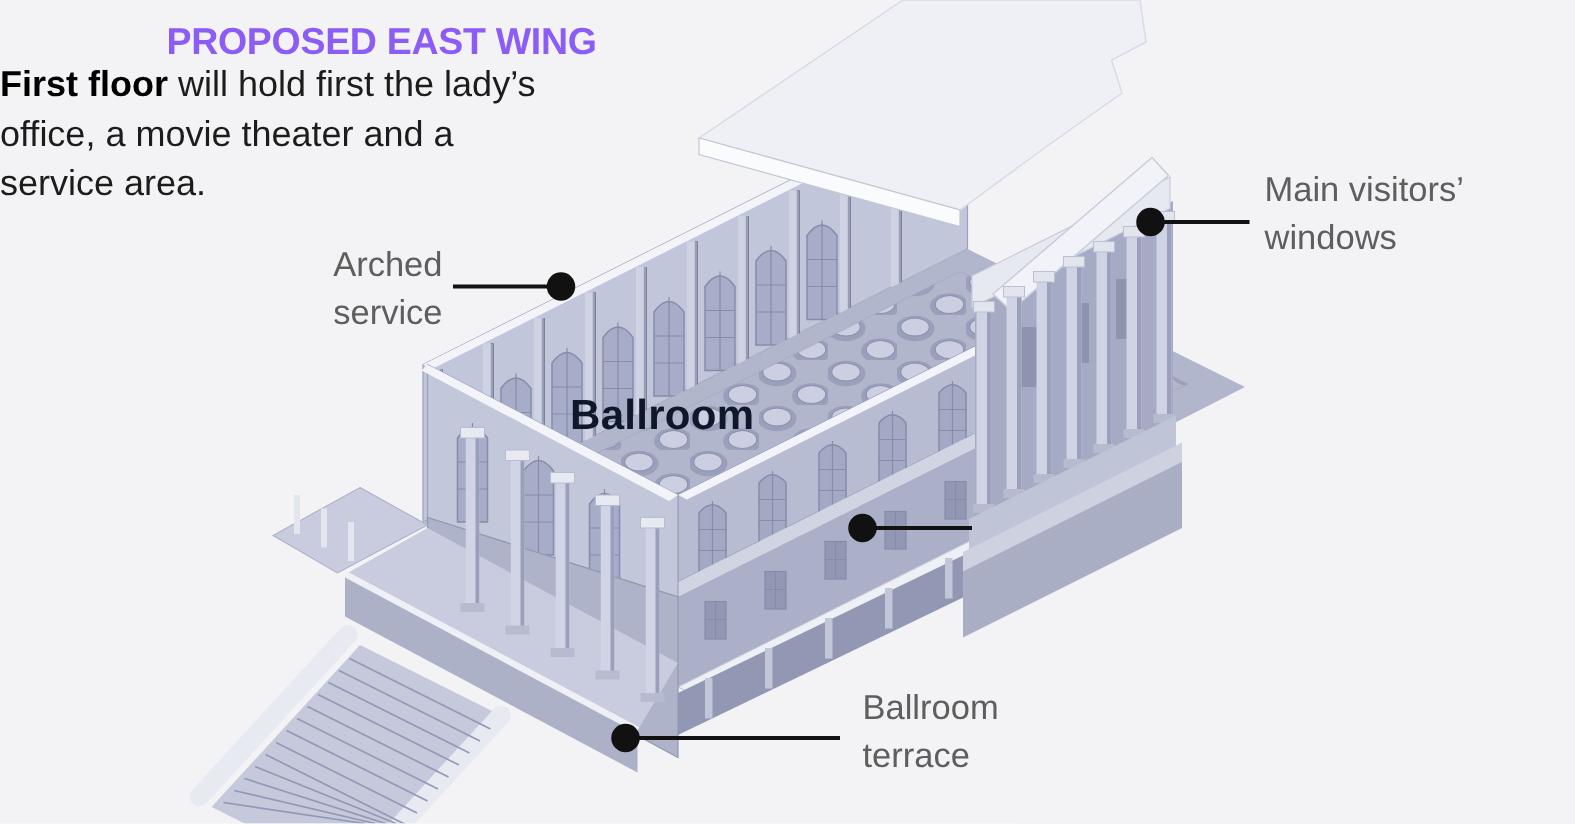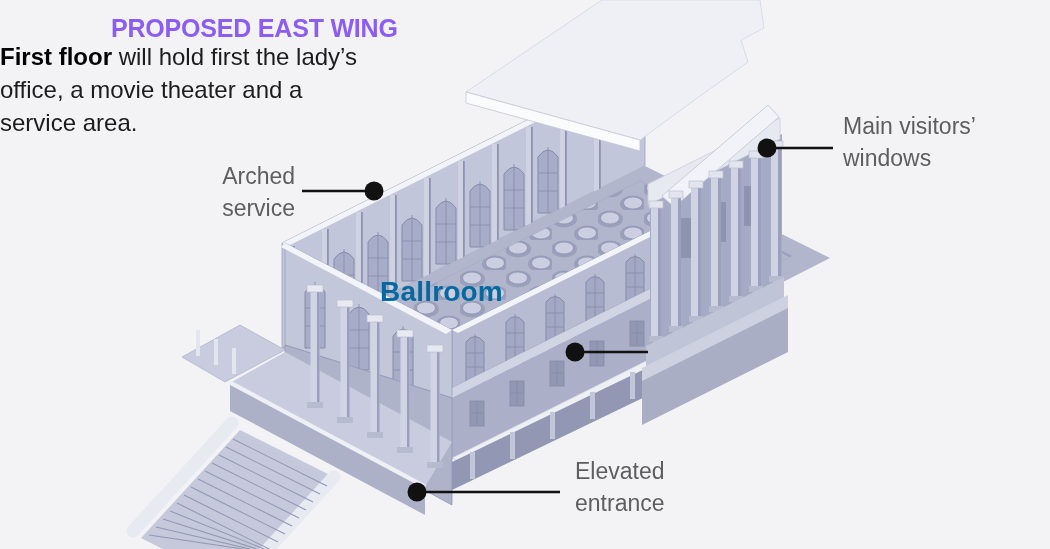--- a/index.html
+++ b/index.html
@@ -16,22 +16,22 @@
   }
   #label-arched{left:143px;top:160px;width:152px;text-align:right;}
   #label-entrance{left:843px;top:110px;width:175px;text-align:left;}
   #label-terrace{left:575px;top:455px;width:135px;text-align:left;}
   #label-firstfloor{
     left:658px;top:317px;width:360px;
     color:#1c1c1c;font-size:24px;line-height:33px;margin-top:40px;
   }
   #label-firstfloor b{font-weight:bold;color:#000;}
   #label-ballroom{
-    position:absolute;left:380px;top:276px;
-    color:#0369a1;font-size:28px;font-weight:bold;letter-spacing:0.2px;
+    position:absolute;left:380px;top:261px;
+    color:#0f172a;font-size:28px;font-weight:bold;letter-spacing:0.2px;
   }
 </style>
 </head>
 <body>
 
 <div id="stage">
 
   <svg id="scene" viewBox="0 0 1050 549" aria-hidden="true">
     <defs>
 
@@ -227,16 +227,16 @@
   </svg>
 
   <div id="title">PROPOSED EAST WING</div>
 
   <div class="label" id="label-arched">Arched service</div>
 
   <div class="label" id="label-entrance">Main visitors’ windows</div>
 
   <div id="label-firstfloor"><b>First floor</b><span> will hold first the lady’s office, a movie theater and a service area.</span></div>
 
-  <div class="label" id="label-terrace">Elevated entrance</div>
+  <div class="label" id="label-terrace">Ballroom terrace</div>
 
   <div id="label-ballroom">Ballroom</div>
 </div>
 
 </body></html>

